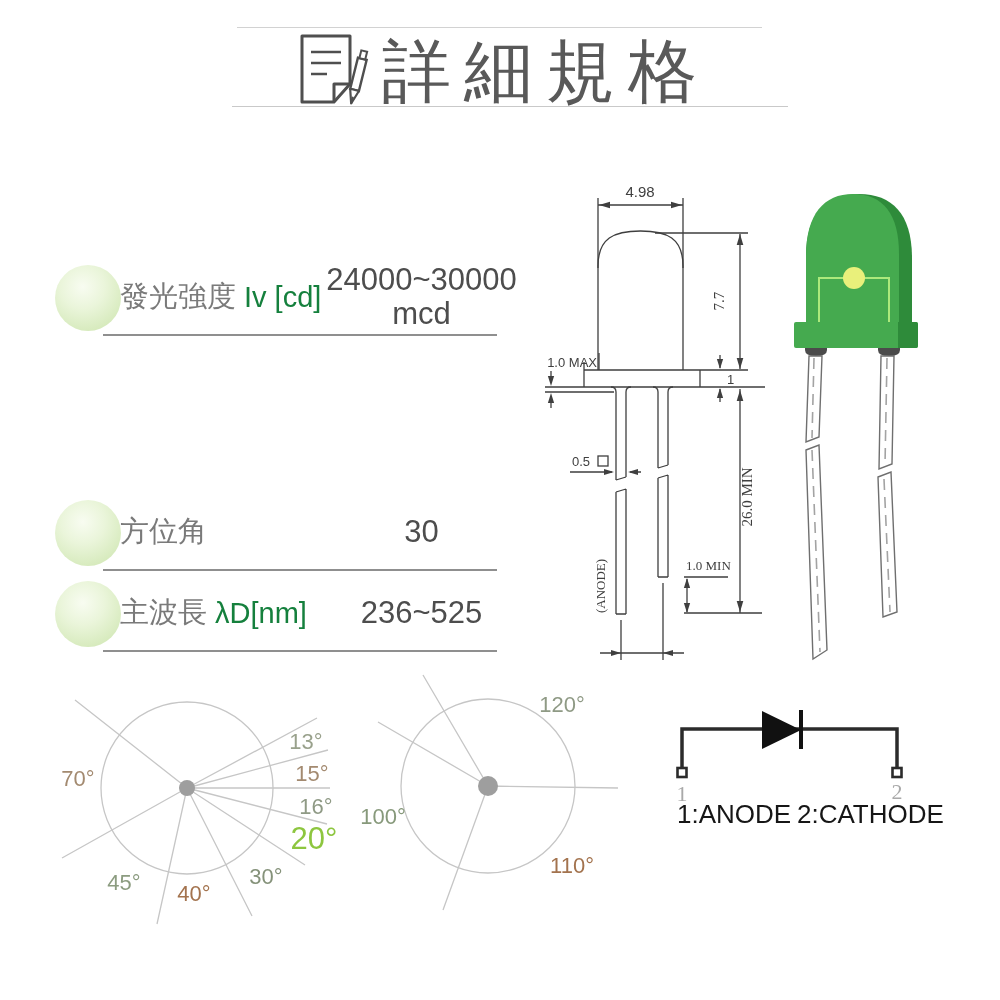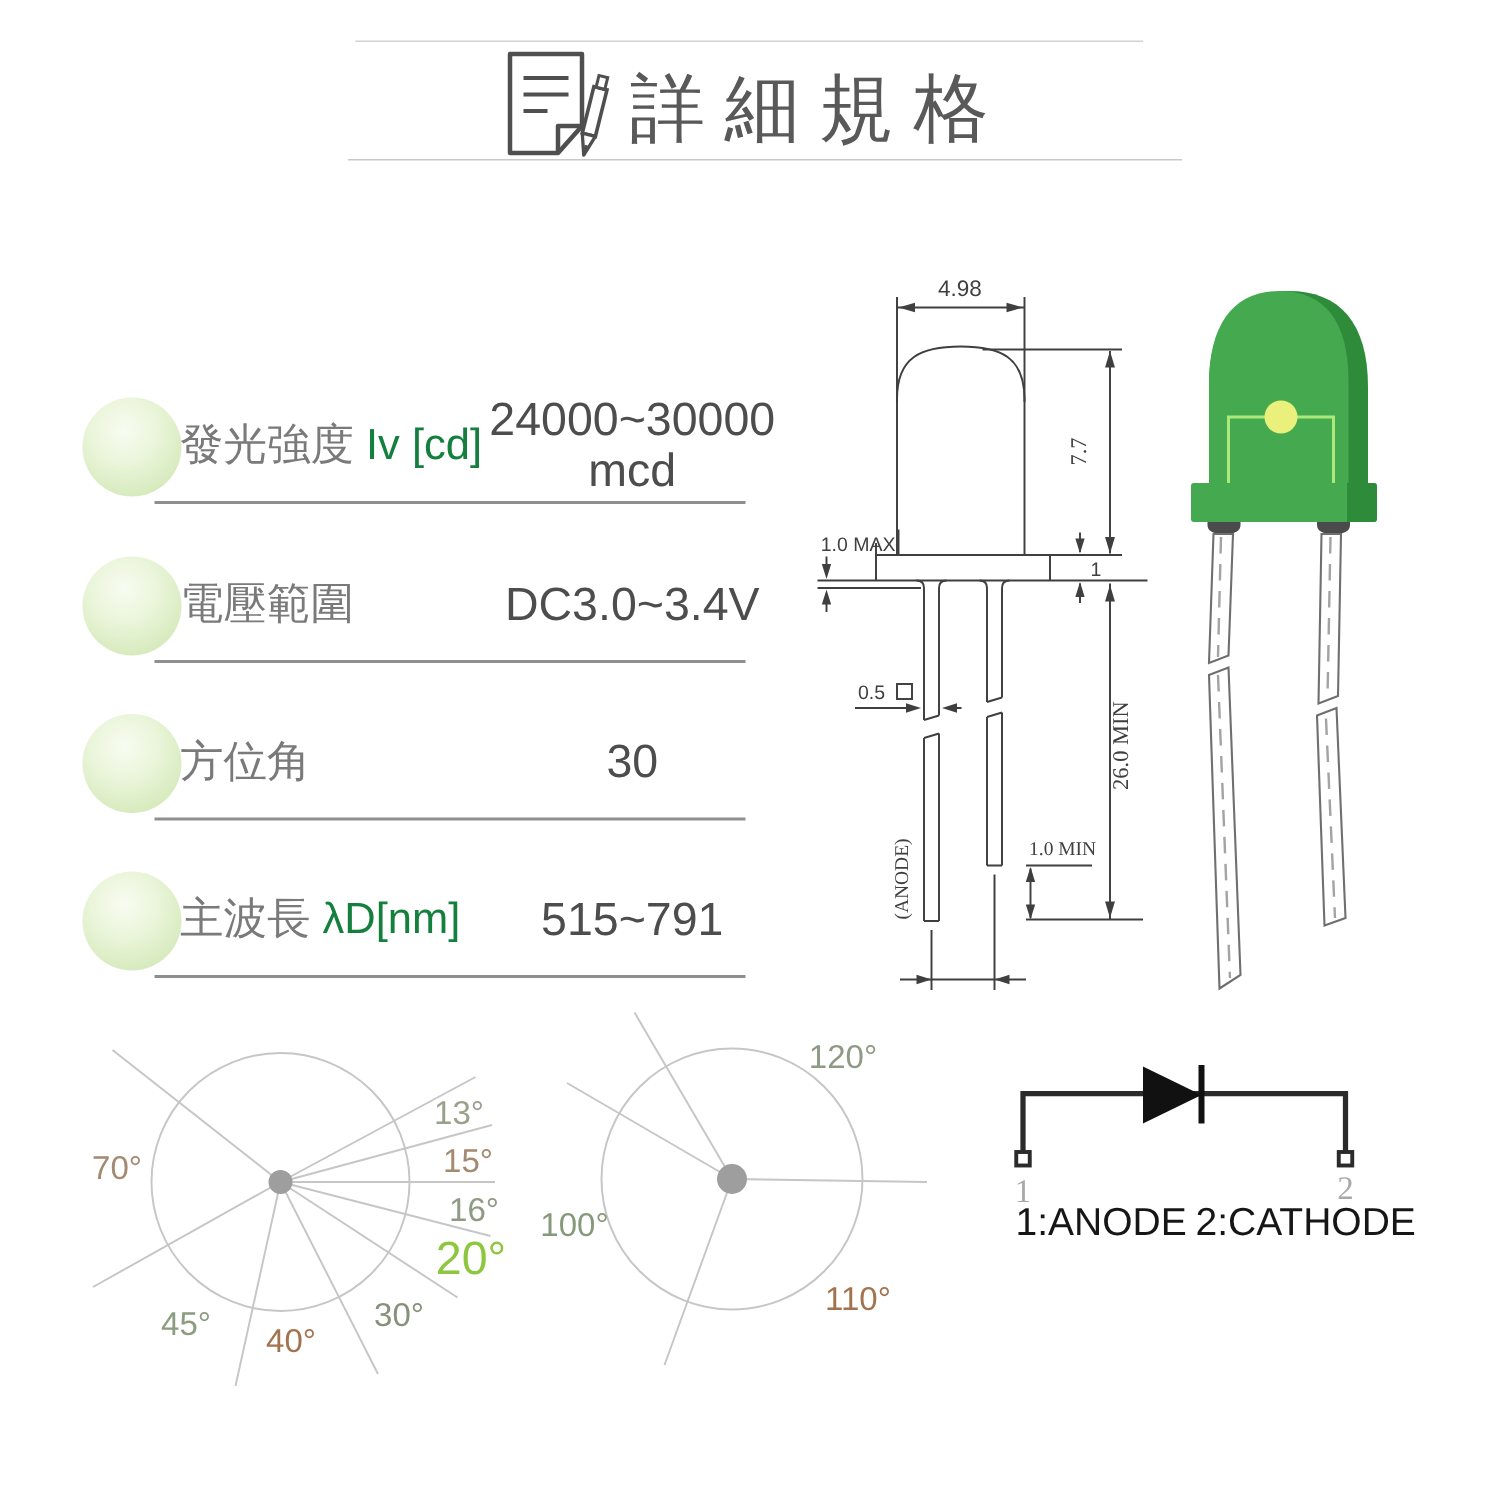--- a/index.html
+++ b/index.html
@@ -2,21 +2,21 @@
 <html><head>
 <meta charset="utf-8">
 <style>
   html,body{margin:0;padding:0;background:#ffffff;}
   #stage{position:relative;width:1000px;height:1000px;background:#ffffff;overflow:hidden;
          font-family:"Liberation Sans",sans-serif;}
   .rule{position:absolute;height:1px;background:#d2d2d2;}
   
   #title-bar{position:absolute;top:30px;left:0;width:1000px;height:84px;
              display:flex;align-items:center;justify-content:center;}
-  #title-text{font-size:50px;color:#595959;letter-spacing:13px;margin-left:6px;
+  #title-text{font-size:69px;color:#595959;letter-spacing:13px;margin-left:6px;
               font-family:"Liberation Sans",sans-serif;text-align:center;}
   
   .spec-row{position:absolute;left:40px;width:480px;height:76px;}
   .spec-underline{position:absolute;left:63px;width:394px;bottom:0;height:2px;background:#8f8f8f;}
   .bullet{position:absolute;left:15px;top:5px;width:66px;height:66px;border-radius:50%;
           background:radial-gradient(circle at 42% 33%, #f8fcf1 0%, #eaf5da 38%, #d6eabc 78%, #cfe6b4 100%);}
   .spec-label{position:absolute;left:80px;top:0;height:74px;display:flex;align-items:center;
               font-size:29px;color:#7a7a7a;white-space:nowrap;}
   .spec-label .en{color:#15803d;margin-left:8px;}
   .spec-value{position:absolute;left:283px;width:197px;top:0;height:74px;display:flex;
@@ -55,53 +55,41 @@
         <span>發光強度</span>
         <span class="en">Iv [cd]</span>
       </div>
     <div class="spec-value">
         <span>24000~30000</span>
         <span>mcd</span>
       </div>
     <div class="spec-underline"></div>
   </div>
 
-  <div class="spec-row" style="top:366px;">
-    <div class="bullet"></div>
-    <div class="spec-label">
-        <span>電壓範圍</span>
-        <span class="en"></span>
-      </div>
-    <div class="spec-value">
-        <span>DC3.0~3.4V</span>
-        <span></span>
-      </div>
-    <div class="spec-underline"></div>
-  </div>
-
-  <div class="spec-row" style="top:471px;">
+
+  <div class="spec-row" style="top:495px;">
     <div class="bullet"></div>
     <div class="spec-label">
         <span>方位角</span>
       </div>
     <div class="spec-value">
         <span>30</span>
         <span></span>
       </div>
     <div class="spec-underline"></div>
   </div>
 
   <div class="spec-row" style="top:576px;">
     <div class="bullet"></div>
     <div class="spec-label">
         <span>主波長</span>
         <span class="en">λD[nm]</span>
       </div>
     <div class="spec-value">
-        <span>515~791</span>
+        <span>236~525</span>
         <span></span>
       </div>
     <div class="spec-underline"></div>
   </div>
 
   <svg width="1000" height="1000" viewBox="0 0 1000 1000" style="position:absolute;top:0;left:0;">
 
     <g stroke="#3f3f3f" stroke-width="1.3" fill="none">
 
       <path d="M598,370 L598,266 C598,238 614,231 640.5,231 C667,231 683,238 683,266 L683,370"></path>

